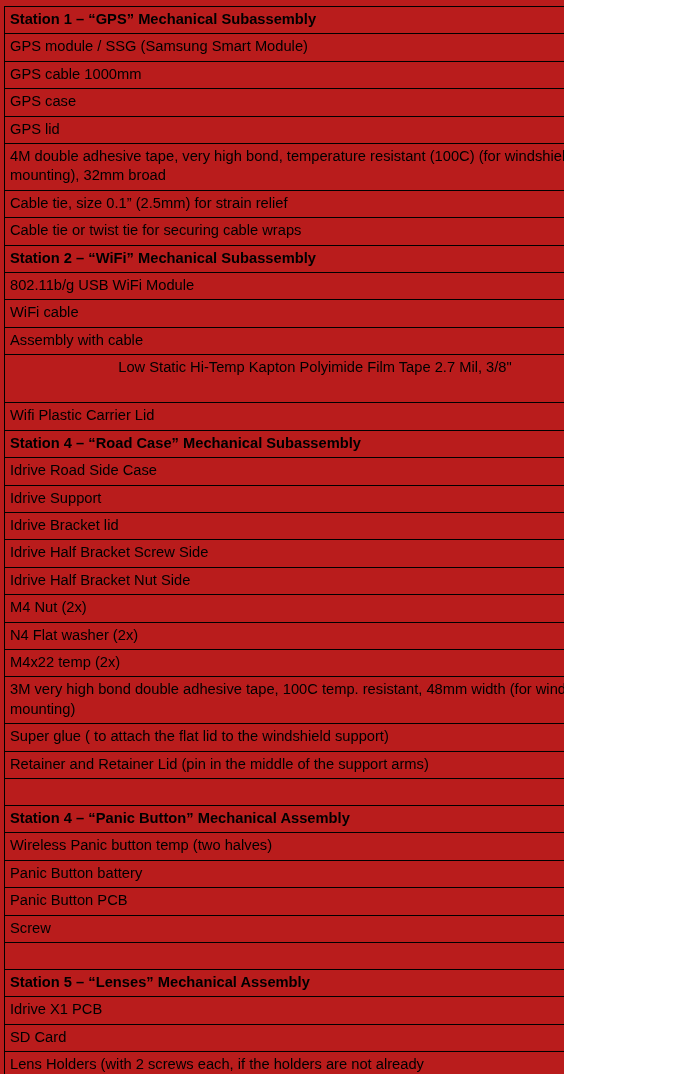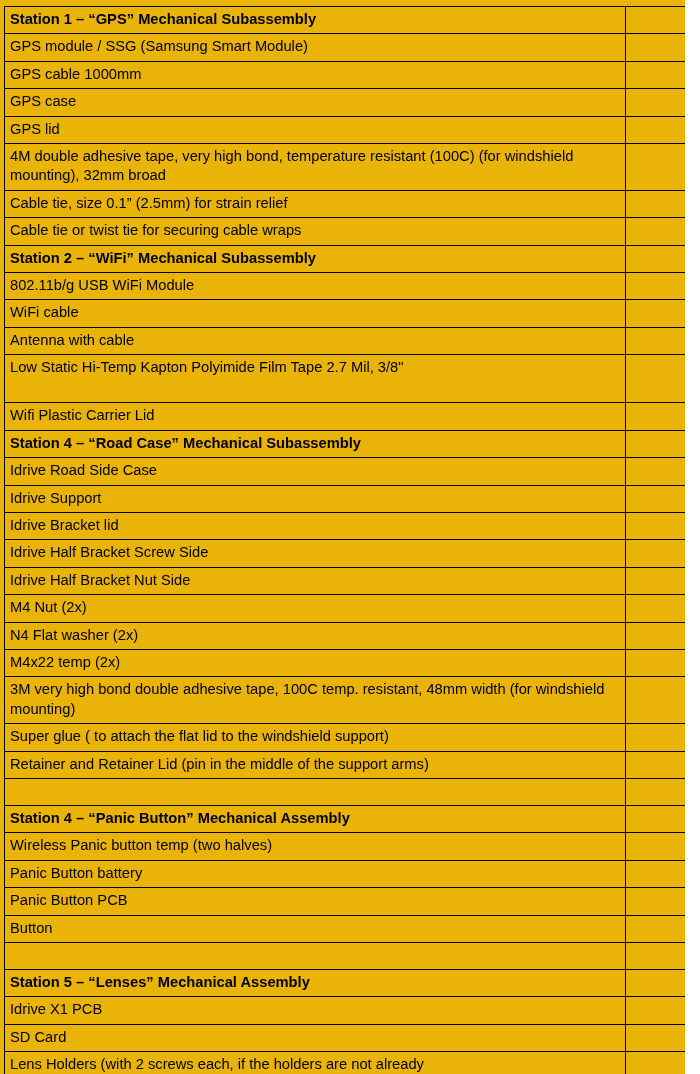--- a/index.html
+++ b/index.html
@@ -5,26 +5,26 @@
   html, body {
     margin: 0;
     padding: 0;
     background: #ffffff;
   }
   body {
     font-family: "Liberation Sans", sans-serif;
     color: #000000;
   }
   .page {
-    width: 685px;
+    width: 564px;
     height: 1074px;
     position: relative;
     box-sizing: border-box;
     overflow: hidden;
-    background: #eab308;
+    background: #b91c1c;
   }
   table.bom {
     border-collapse: collapse;
     width: 697px;
     margin: 6px 0 0 4px;
     table-layout: fixed;
   }
   table.bom td {
     border: 1px solid #000000;
     vertical-align: top;
@@ -93,25 +93,25 @@
         </tr>
         <tr class="item">
           <td class="desc">802.11b/g USB WiFi Module</td>
           <td class="qty"></td>
         </tr>
         <tr class="item">
           <td class="desc">WiFi cable</td>
           <td class="qty"></td>
         </tr>
         <tr class="item">
-          <td class="desc">Antenna with cable</td>
-          <td class="qty"></td>
-        </tr>
-        <tr class="item">
-          <td class="desc twoline" style="height: 40px;">Low Static Hi-Temp Kapton Polyimide Film Tape 2.7 Mil, 3/8"</td>
+          <td class="desc">Assembly with cable</td>
+          <td class="qty"></td>
+        </tr>
+        <tr class="item">
+          <td class="desc twoline" style="height: 40px; text-align: center;">Low Static Hi-Temp Kapton Polyimide Film Tape 2.7 Mil, 3/8"</td>
           <td class="qty"></td>
         </tr>
         <tr class="item">
           <td class="desc">Wifi  Plastic Carrier Lid</td>
           <td class="qty"></td>
         </tr>
         <tr class="header">
           <td class="desc">Station 4 – “Road Case” Mechanical Subassembly</td>
           <td class="qty"></td>
         </tr>
@@ -173,21 +173,21 @@
         </tr>
         <tr class="item">
           <td class="desc">Panic Button battery</td>
           <td class="qty"></td>
         </tr>
         <tr class="item">
           <td class="desc">Panic Button PCB</td>
           <td class="qty"></td>
         </tr>
         <tr class="item">
-          <td class="desc">Button</td>
+          <td class="desc">Screw</td>
           <td class="qty"></td>
         </tr>
         <tr class="blank">
           <td class="desc"></td>
           <td class="qty"></td>
         </tr>
         <tr class="header">
           <td class="desc">Station 5 – “Lenses” Mechanical Assembly</td>
           <td class="qty"></td>
         </tr>

